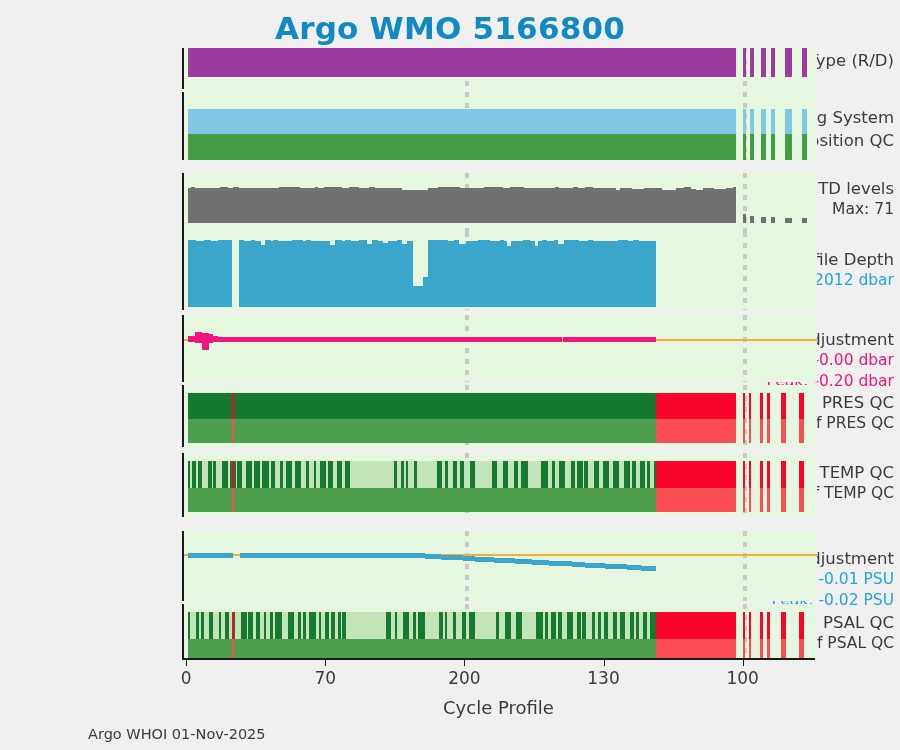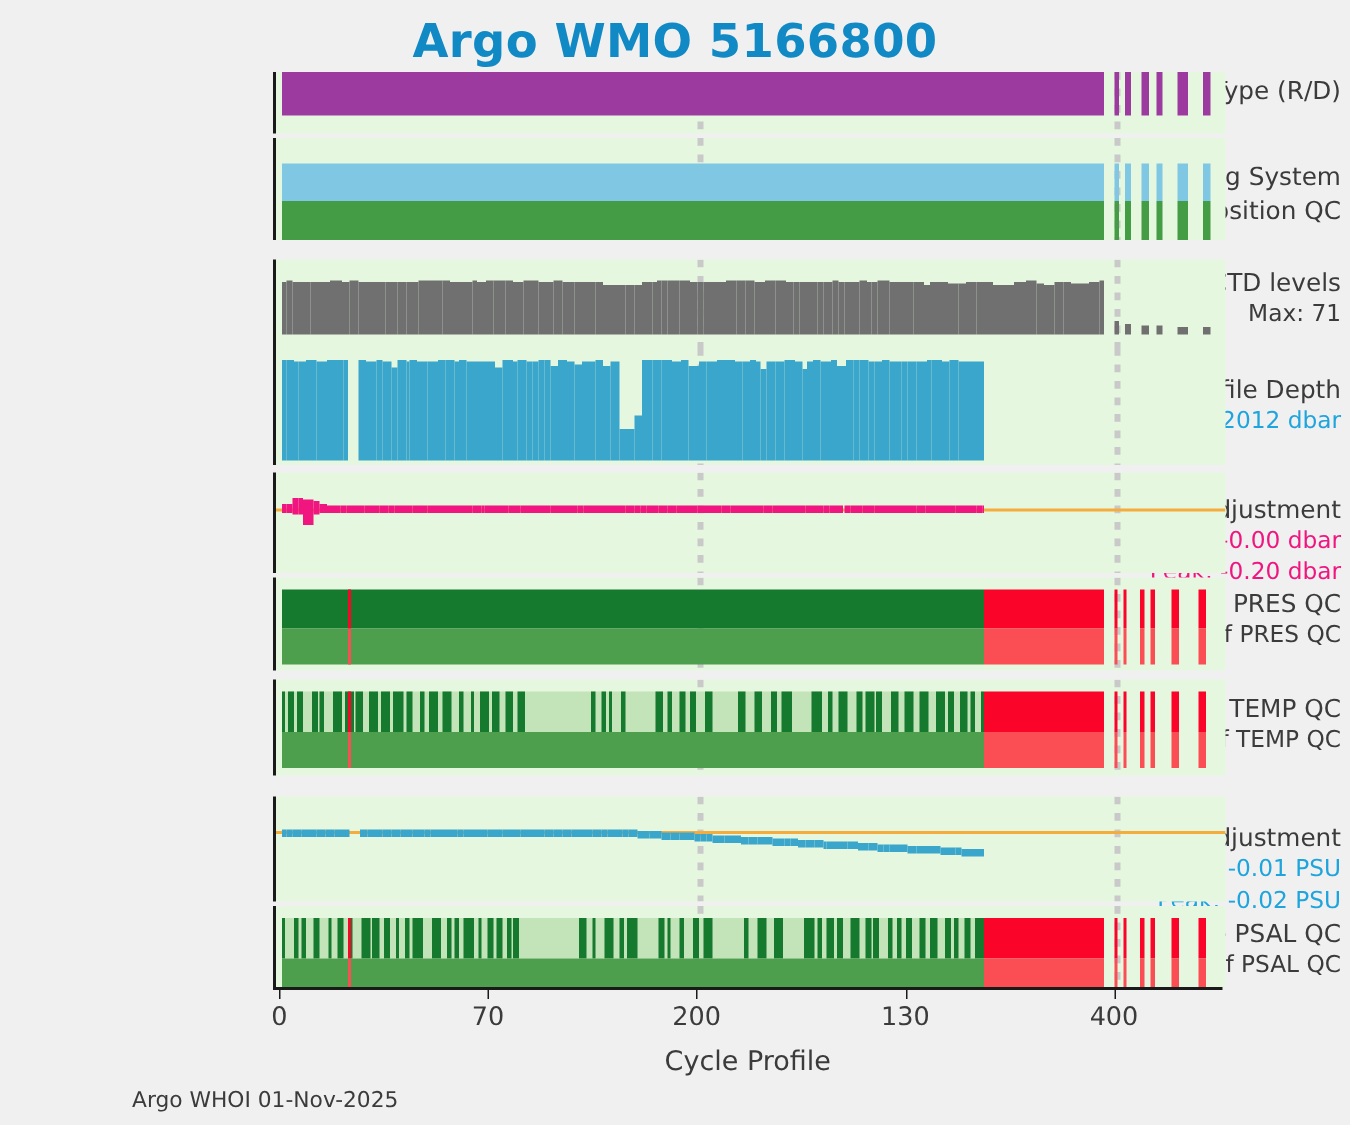--- a/index.html
+++ b/index.html
@@ -761,16 +761,16 @@
 <div id="xticks">
     <div class="xtick" style="left: 186.174px; top: 660px; position: absolute;"></div>
     <div class="xticklabel" style="left: 186.174px; top: 668px;">0</div>
     <div class="xtick" style="left: 325.295px; top: 660px; position: absolute;"></div>
     <div class="xticklabel" style="left: 325.295px; top: 668px;">70</div>
     <div class="xtick" style="left: 464.415px; top: 660px; position: absolute;"></div>
     <div class="xticklabel" style="left: 464.415px; top: 668px;">200</div>
     <div class="xtick" style="left: 603.536px; top: 660px; position: absolute;"></div>
     <div class="xticklabel" style="left: 603.536px; top: 668px;">130</div>
     <div class="xtick" style="left: 742.657px; top: 660px; position: absolute;"></div>
-    <div class="xticklabel" style="left: 742.657px; top: 668px;">400</div>
+    <div class="xticklabel" style="left: 742.657px; top: 668px;">100</div>
   </div>
 <div id="xlabel">Cycle Profile</div>
 <div id="footer">Argo WHOI 01-Nov-2025</div>
 
 </body></html>

